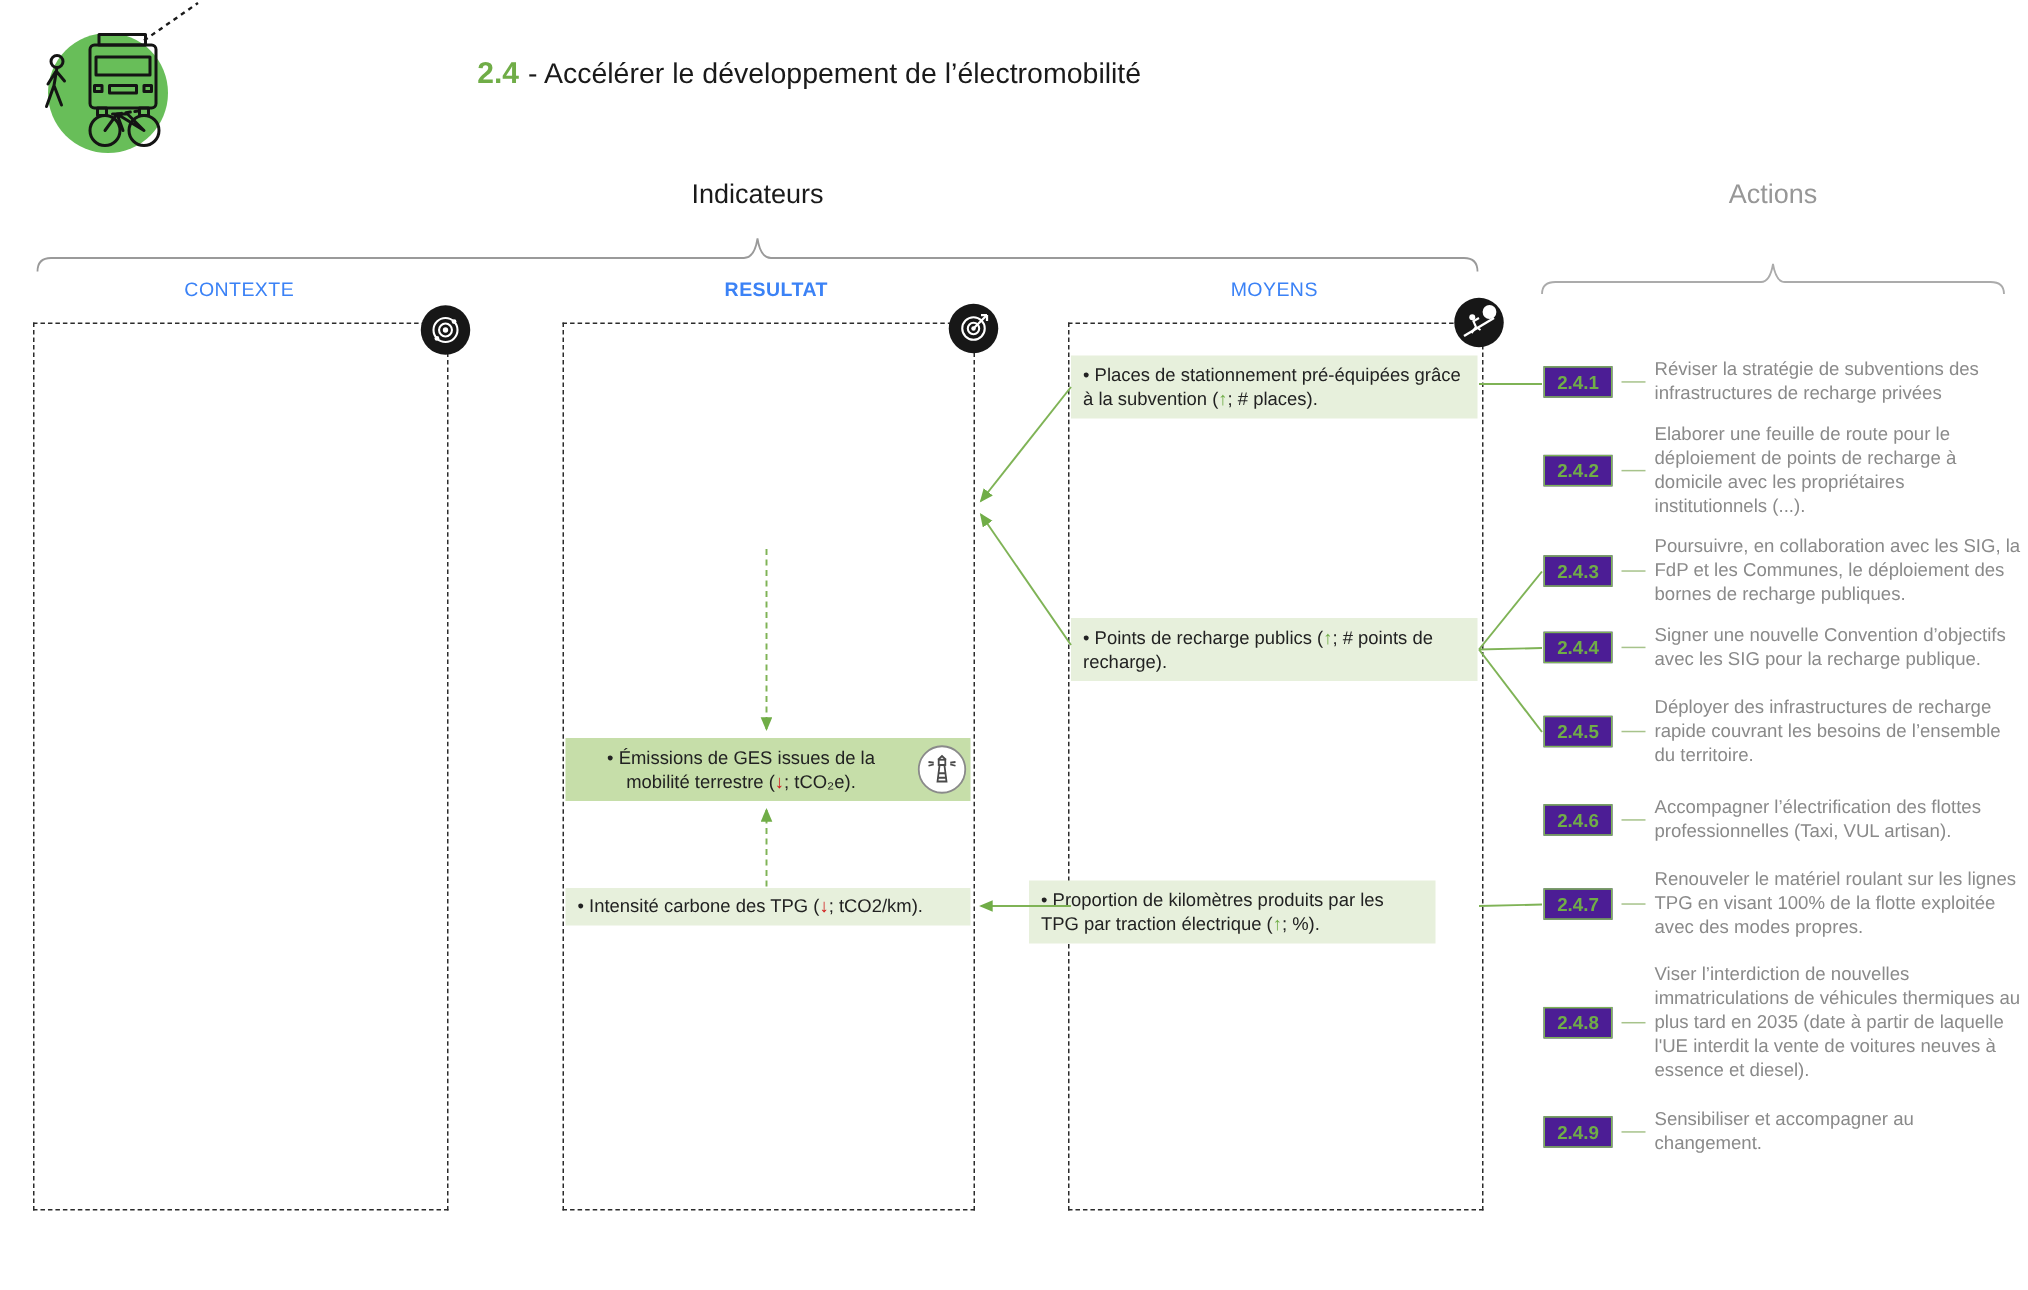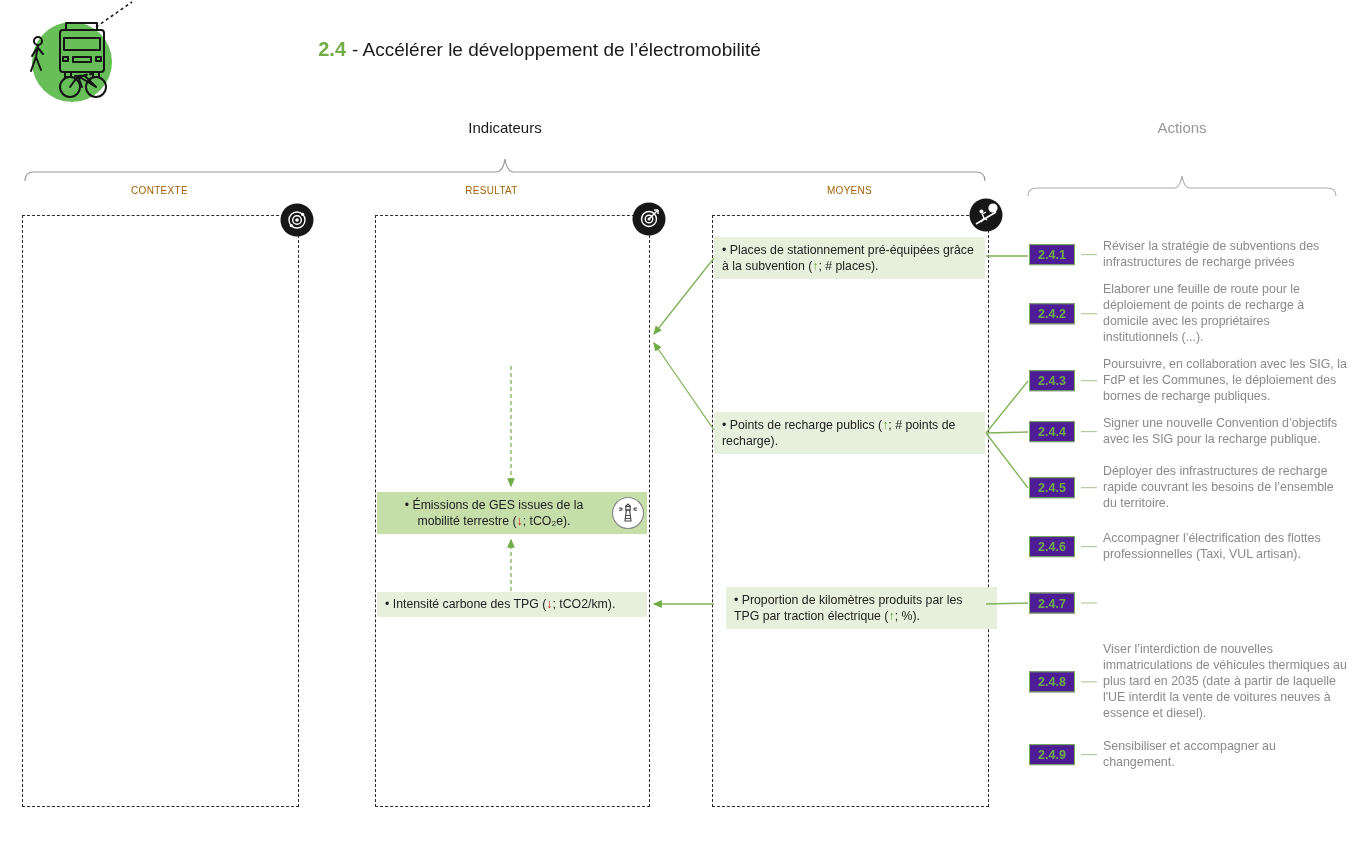--- a/index.html
+++ b/index.html
@@ -2,25 +2,25 @@
 <html><head>
 <meta charset="utf-8">
 <style>
   html,body{margin:0;padding:0;background:#fff;}
   body{font-family:"Liberation Sans",sans-serif;color:#1a1a1a;}
   .canvas{position:relative;width:1352px;height:860px;background:#fff;overflow:hidden;}
   .overlay{position:absolute;left:0;top:0;width:1352px;height:860px;pointer-events:none;z-index:3;}
   .page-title{position:absolute;left:0;top:38px;width:1079px;text-align:center;font-size:19px;z-index:2;}
   .page-title .num{color:#70ad47;font-weight:bold;font-size:20px;}
   .page-title .rest{margin-left:6px;color:#1a1a1a;}
-  .hdr{position:absolute;font-size:15px;z-index:2;}
+  .hdr{position:absolute;font-size:18px;z-index:2;}
   .hdr-ind{left:405px;top:119px;width:200px;text-align:center;color:#1a1a1a;}
   .hdr-act{left:1082px;top:119px;width:200px;text-align:center;color:#979797;}
   .colbox{position:absolute;border:1.5px dashed #2b2b2b;background:transparent;z-index:1;}
-  .coltitle{position:absolute;font-size:10px;letter-spacing:.3px;color:#a16207;text-align:center;z-index:2;}
+  .coltitle{position:absolute;font-size:13px;letter-spacing:.3px;color:#3b82f6;text-align:center;z-index:2;}
   .colicon{position:absolute;width:34px;height:34px;z-index:4;}
   .greenbox{position:absolute;background:#e7f0dc;color:#222;font-size:12.3px;line-height:1.32;padding:5px 8px;box-sizing:border-box;z-index:2;}
   .greenbox.dark{background:#c6dea9;text-align:center;}
   .up{color:#70ad47;font-weight:bold;}
   .down{color:#d11f1f;font-weight:bold;}
   .action-row{position:absolute;left:1029px;width:318px;display:flex;align-items:center;transform:translateY(-50%);z-index:2;}
   .badge{width:46px;height:21px;flex:0 0 46px;border:1.6px solid #7cb356;color:#70ad47;font-weight:bold;font-size:12.5px;display:flex;align-items:center;justify-content:center;background:#4c1d95;box-sizing:border-box;}
   .bdash{flex:0 0 16px;height:0;border-top:1.4px solid #a7c38b;margin:0 6px;}
   .atext{flex:1;color:#8a8a8a;font-size:12.4px;line-height:1.28;}
   .note{position:absolute;left:22px;top:832px;font-size:14.5px;color:#1a1a1a;z-index:2;}
@@ -58,21 +58,21 @@
   </div>
 
   <div class="page-title">
     <span class="num">2.4</span><span class="rest">- Accélérer le développement de l’électromobilité</span>
   </div>
 
   <div class="hdr hdr-ind">Indicateurs</div>
   <div class="hdr hdr-act">Actions</div>
 
   <div class="coltitle" style="left:22px;top:185px;width:275px;">CONTEXTE</div>
-  <div class="coltitle" style="left:355px;top:185px;width:273px;">RESULTAT</div>
+  <div class="coltitle" style="left:381px;top:185px;width:273px;font-weight:bold;">RESULTAT</div>
   <div class="coltitle" style="left:712px;top:185px;width:275px;">MOYENS</div>
 
   <div class="colbox" style="left:22px;top:215px;width:275px;height:590px;"></div>
   <div class="colbox" style="left:375px;top:215px;width:273px;height:590px;"></div>
   <div class="colbox" style="left:712px;top:215px;width:275px;height:590px;"></div>
 
   <div class="colicon" style="left:280px;top:203px;">
     <svg width="34" height="34" viewBox="-17 -17 34 34">
       <circle r="16.5" fill="#171717"></circle>
       <g stroke="#fff" fill="none" stroke-width="1.4">
@@ -124,21 +124,21 @@
   <div class="greenbox" style="left:377px;top:592px;width:270px;min-height:25px;padding-top:4px;">
     <span>• Intensité carbone des TPG (</span><span class="down">↓</span><span>; tCO2/km).</span>
   </div>
 
   <div class="greenbox" style="left:714px;top:237px;width:271px;min-height:41px;">
     <span>• Places de stationnement pré-équipées grâce à la subvention (</span><span class="up">↑</span><span>; # places).</span>
   </div>
   <div class="greenbox" style="left:714px;top:412px;width:271px;min-height:41px;">
     <span>• Points de recharge publics (</span><span class="up">↑</span><span>; # points de recharge).</span>
   </div>
-  <div class="greenbox" style="left:726px;top:587px;width:271px;min-height:41px;">
+  <div class="greenbox" style="left:686px;top:587px;width:271px;min-height:41px;">
     <span>• Proportion de kilomètres produits par les TPG par traction électrique (</span><span class="up">↑</span><span>; %).</span>
   </div>
 
   <div class="action-row" style="top:255px;">
     <div class="badge">2.4.1</div>
       <div class="bdash"></div>
       <div class="atext">Réviser la stratégie de subventions des infrastructures de recharge privées</div>
   </div>
   <div class="action-row" style="top:314px;">
     <div class="badge">2.4.2</div>
@@ -161,20 +161,21 @@
       <div class="atext">Déployer des infrastructures de recharge rapide couvrant les besoins de l’ensemble du territoire.</div>
   </div>
   <div class="action-row" style="top:547px;">
     <div class="badge">2.4.6</div>
       <div class="bdash"></div>
       <div class="atext">Accompagner l’électrification des flottes professionnelles (Taxi, VUL artisan).</div>
   </div>
   <div class="action-row" style="top:603px;">
     <div class="badge">2.4.7</div>
       <div class="bdash"></div>
+      <div class="atext">Renouveler le matériel roulant sur les lignes TPG en visant 100% de la flotte exploitée avec des modes propres.</div>
   </div>
   <div class="action-row" style="top:682px;">
     <div class="badge">2.4.8</div>
       <div class="bdash"></div>
       <div class="atext">Viser l’interdiction de nouvelles immatriculations de véhicules thermiques au plus tard en 2035 (date à partir de laquelle l'UE interdit la vente de voitures neuves à essence et diesel).</div>
   </div>
   <div class="action-row" style="top:755px;">
     <div class="badge">2.4.9</div>
       <div class="bdash"></div>
       <div class="atext">Sensibiliser et accompagner au changement.</div>

